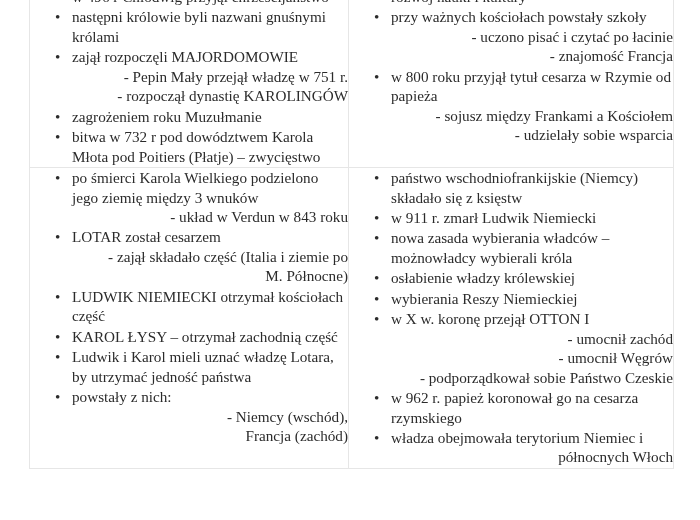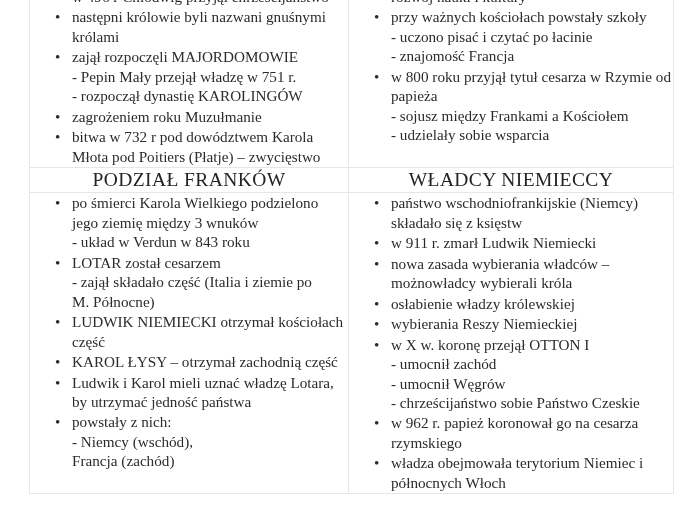--- a/index.html
+++ b/index.html
@@ -94,20 +94,21 @@
     display: block;
   }
 
   .sub-lines {
     display: block;
   }
 
   .sub-line {
     display: block;
     white-space: nowrap;
+    text-align: right;
   }
 </style>
 </head>
 <body>
 
 <div id="viewport">
   <div id="doc">
 
     <table class="notes">
       <colgroup>
@@ -175,28 +176,20 @@
                 <span class="sub-lines">
                   <span class="sub-line">- sojusz między Frankami a Kościołem</span>
                   <span class="sub-line">- udzielały sobie wsparcia</span>
                 </span>
               </li>
 
             </ul>
           </td>
         </tr>
 
-        <tr>
-          <td class="cell-head">
-            <div class="col-title">PODZIAŁ FRANKÓW</div>
-          </td>
-          <td class="cell-head">
-            <div class="col-title">WŁADCY NIEMIECCY</div>
-          </td>
-        </tr>
 
         <tr>
 
           <td class="cell-body">
             <ul class="bullets">
 
               <li>
                 <span class="bullet-dot">•</span>
                 <span class="li-main">po śmierci Karola Wielkiego podzielono jego ziemię między 3 wnuków</span>
                 <span class="sub-lines">
@@ -267,21 +260,21 @@
                 <span class="bullet-dot">•</span>
                 <span class="li-main">wybierania Reszy Niemieckiej</span>
               </li>
 
               <li>
                 <span class="bullet-dot">•</span>
                 <span class="li-main">w X w. koronę przejął OTTON I</span>
                 <span class="sub-lines">
                   <span class="sub-line">- umocnił zachód</span>
                   <span class="sub-line">- umocnił Węgrów</span>
-                  <span class="sub-line">- chrześcijaństwo sobie Państwo Czeskie</span>
+                  <span class="sub-line">- podporządkował sobie Państwo Czeskie</span>
                 </span>
               </li>
 
               <li>
                 <span class="bullet-dot">•</span>
                 <span class="li-main">w 962 r. papież koronował go na cesarza rzymskiego</span>
               </li>
 
               <li>
                 <span class="bullet-dot">•</span>

